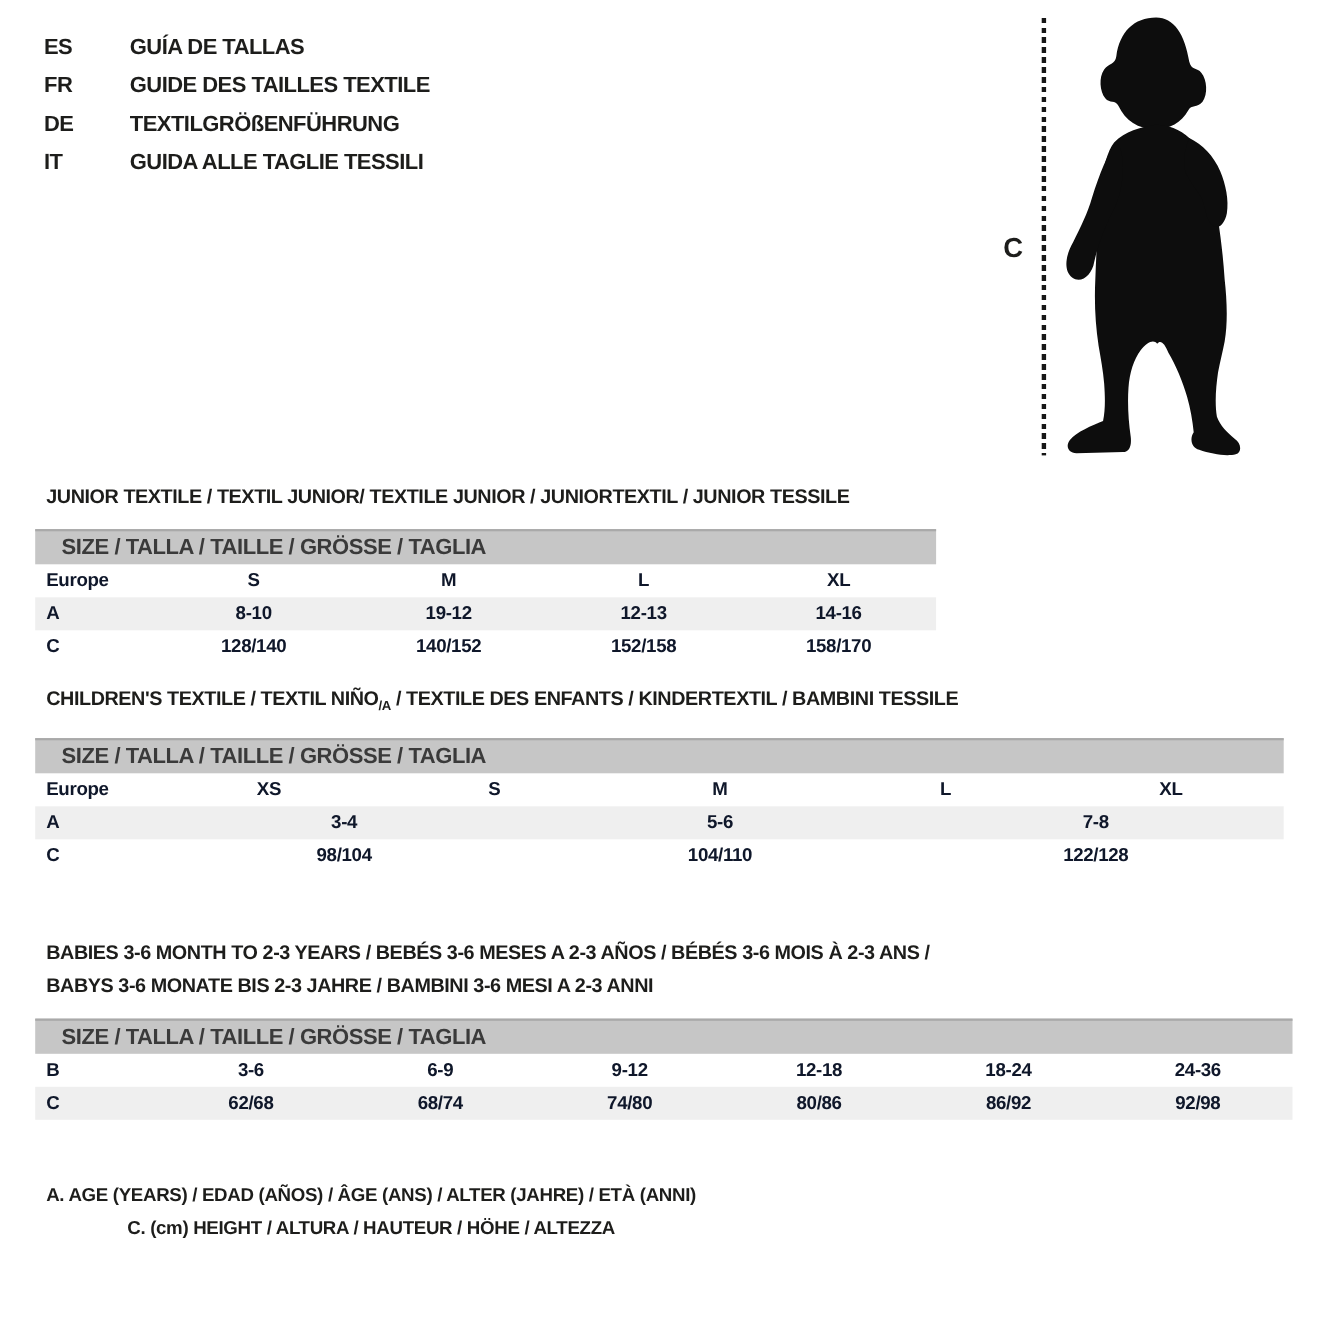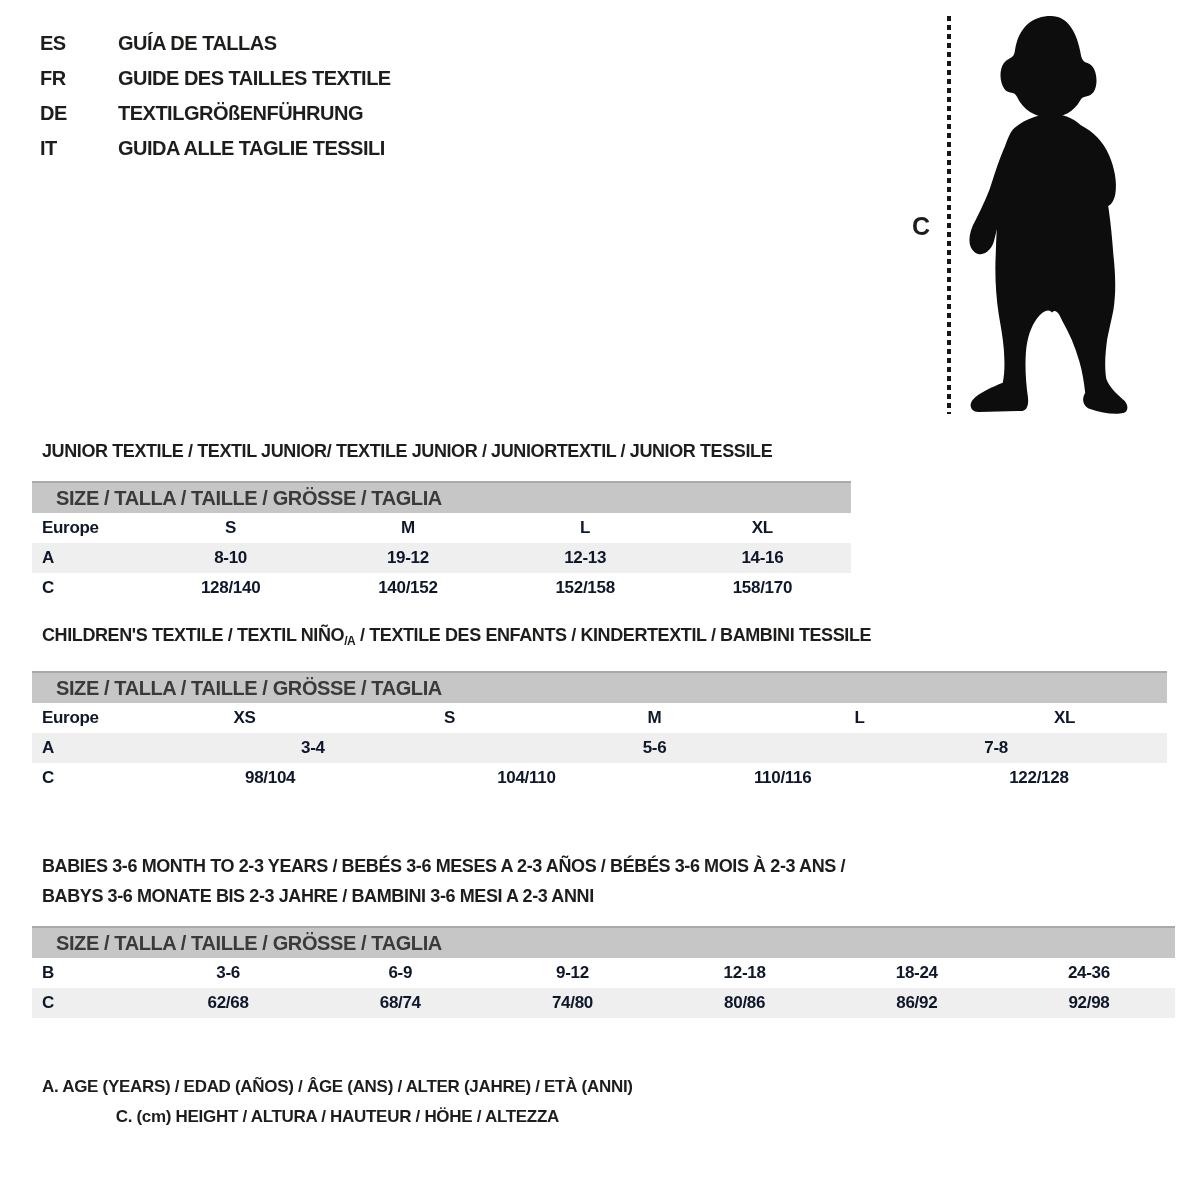--- a/index.html
+++ b/index.html
@@ -156,21 +156,20 @@
         <div class="row stripe">
           <div class="cell label">A</div>
           <div class="cell val">3-4</div>
           <div class="cell val">5-6</div>
           <div class="cell val">7-8</div>
         </div>
         <div class="row">
           <div class="cell label">C</div>
           <div class="cell val">98/104</div>
           <div class="cell val">104/110</div>
-          <div class="cell val">110/116</div>
           <div class="cell val">122/128</div>
         </div>
       </div>
   </div>
 </div>
 
 <div class="abs section sec-babies">
   <div class="section-title">
       <div class="title-line"><span>BABIES 3-6 MONTH TO 2-3 YEARS / BEBÉS 3-6 MESES A 2-3 AÑOS / BÉBÉS 3-6 MOIS À 2-3 ANS /</span></div>
       <div class="title-line"><span>BABYS 3-6 MONATE BIS 2-3 JAHRE / BAMBINI 3-6 MESI A 2-3 ANNI</span></div>

